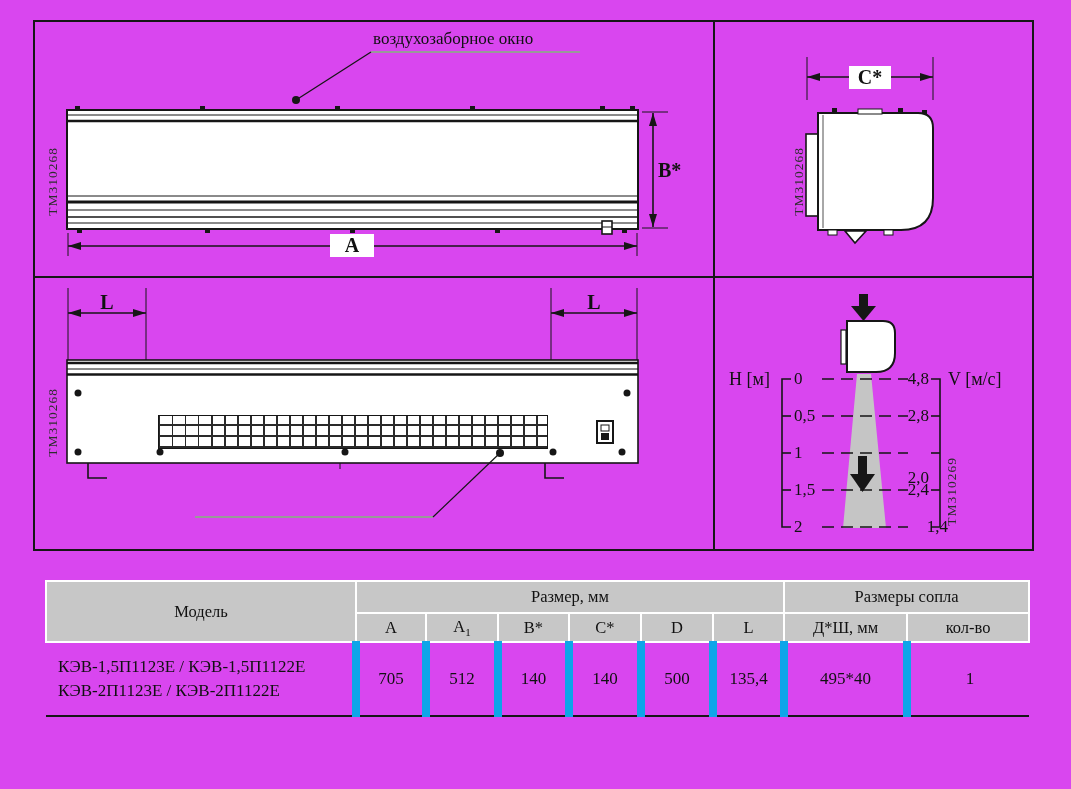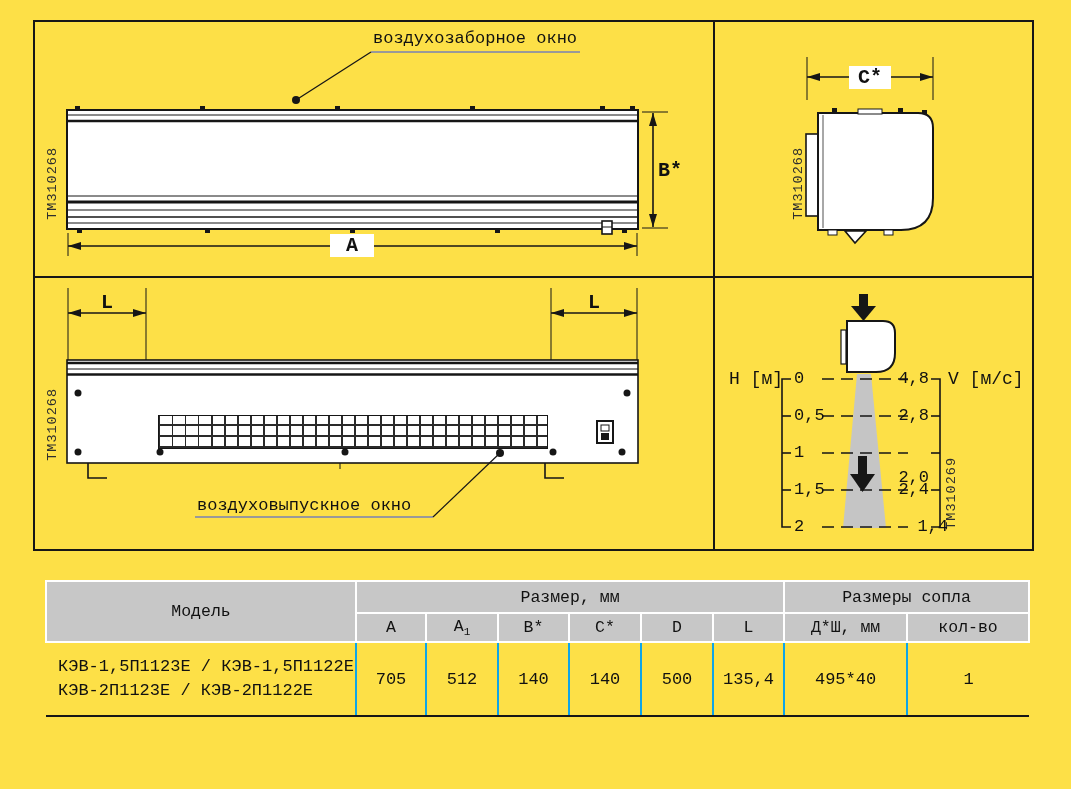--- a/index.html
+++ b/index.html
@@ -1,17 +1,17 @@
 <!DOCTYPE html>
 <html><head>
 <meta charset="utf-8">
 <style>
   html,body{margin:0;padding:0;background:#fff}
-  .canvas{position:relative;width:1071px;height:789px;background:#fde047;overflow:hidden;
-          font-family:Liberation Mono, monospace;color:#111}
+  .canvas{position:relative;width:1071px;height:789px;background:#d946ef;overflow:hidden;
+          font-family:Liberation Serif, serif;color:#111}
   .frame{position:absolute;left:33px;top:20px;width:1001px;height:531px;
          border:2px solid #161616;box-sizing:border-box}
   .divv{position:absolute;left:713px;top:20px;width:2px;height:531px;background:#161616}
   .divh{position:absolute;left:33px;top:276px;width:1001px;height:2px;background:#161616}
   svg.art{position:absolute;left:0;top:0}
   .s07{stroke:#161616;stroke-width:.75;fill:none}
   .s1{stroke:#161616;stroke-width:1;fill:none}
   .s12{stroke:#161616;stroke-width:1.2;fill:none}
   .s15{stroke:#161616;stroke-width:1.6;fill:none}
   .s2{stroke:#161616;stroke-width:2;fill:none}
@@ -36,21 +36,21 @@
           border:1.5px solid #161616;box-sizing:border-box;
           background:repeating-linear-gradient(90deg,#2a2a2a 0 1.5px,transparent 1.5px 13px),
                      repeating-linear-gradient(0deg,#2a2a2a 0 1.5px,transparent 1.5px 11px)}
   .dims-table{position:absolute;left:45px;top:580px;width:983px;border-collapse:collapse;
               table-layout:fixed}
   .dims-table th{background:#c7c7c7;border:2px solid #fff;font-weight:normal;
                  font-size:16.5px;color:#111;padding:0}
   .dims-table thead tr.r1 th{height:30px}
   .dims-table thead tr.r2 th{height:27px}
   .dims-table td{border-bottom:2.5px solid #161616;font-size:17px;height:72px;padding:0}
-  .dims-table td + td{border-left:2px solid #0ea5e9}
+  .dims-table td + td{border-left:8px solid #0ea5e9}
   .model-cell{text-align:left;padding-left:12px !important;line-height:24px}
   .val{text-align:center}
   sub{font-size:11px}
   .footnote{position:absolute;left:45px;font-size:16.5px}
 </style>
 </head>
 <body>
 
 <div class="canvas">
 
@@ -175,21 +175,20 @@
       <line x1="931" y1="453" x2="940" y2="453" class="s15"></line>
       <line x1="931" y1="490" x2="940" y2="490" class="s15"></line>
       <rect x="858" y="456" width="9" height="20" class="fb"></rect>
       <path d="M850 474 H875 L862.5 492 Z" class="fb"></path>
     </g>
   </svg>
 
   <div class="grille"></div>
 
   <div class="lbl callout" style="left:373px;top:29px">воздухозаборное окно</div>
-  <div class="lbl callout" style="left:197px;top:496px">воздуховыпускное окно</div>
 
   <div class="lbl dim dimbg" style="left:330px;top:234px;width:32px">A</div>
   <div class="lbl dim" style="left:658px;top:159px">B*</div>
   <div class="lbl dim dimbg" style="left:849px;top:66px;width:30px">C*</div>
   <div class="lbl dim" style="left:88px;top:291px;width:38px">L</div>
   <div class="lbl dim" style="left:575px;top:291px;width:38px">L</div>
 
   <div class="stamp" style="left:45px;top:147px">TM310268</div>
   <div class="stamp" style="left:791px;top:147px">TM310268</div>
   <div class="stamp" style="left:45px;top:388px">TM310268</div>

